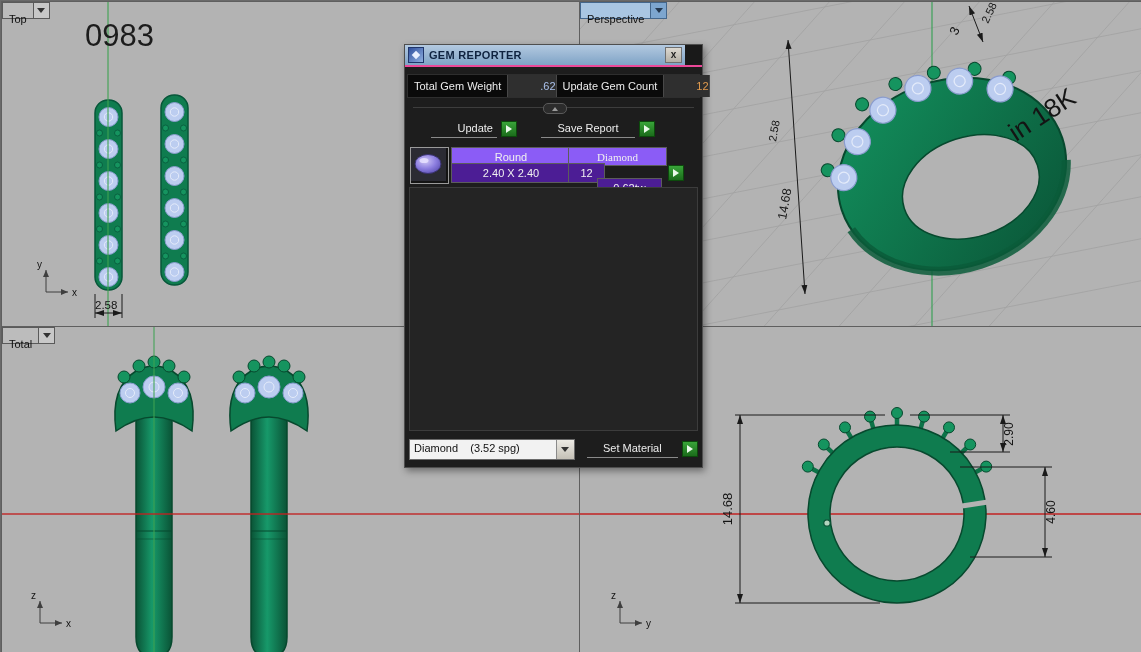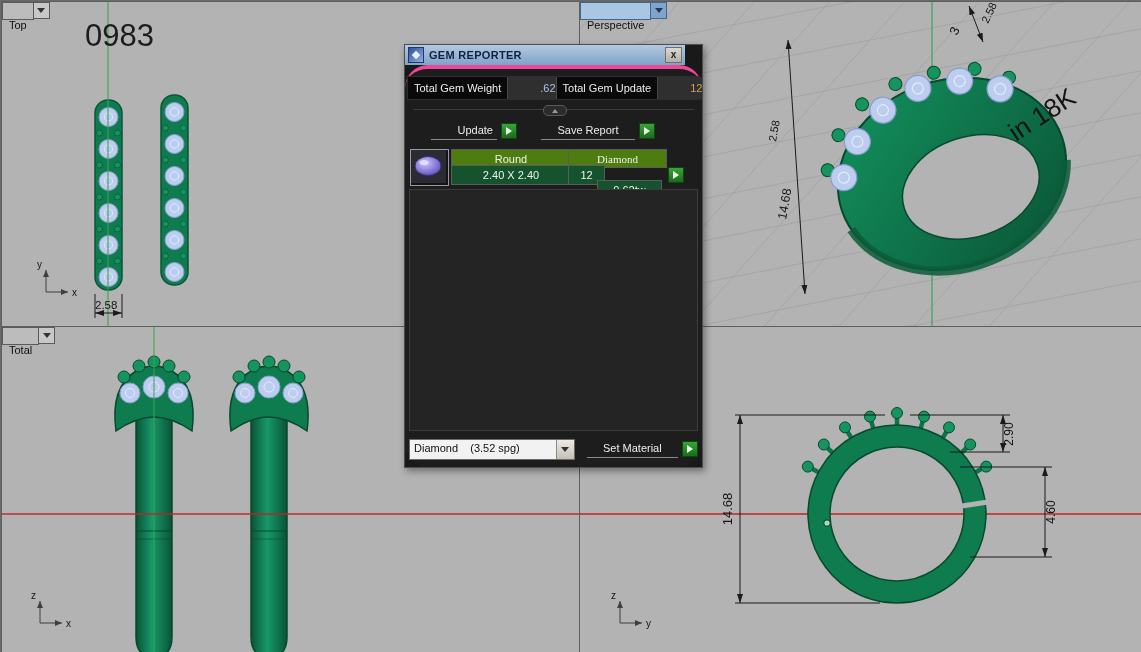--- a/index.html
+++ b/index.html
@@ -8,21 +8,21 @@
   .viewport{position:absolute;background:#b3b3b3;border:1px solid #5f5f5f;overflow:hidden;}
   #vp-top   {left:0;   top:0;   width:579px;height:326px;}
   #vp-persp {left:578px;top:0;  width:563px;height:326px;}
   #vp-front {left:0;   top:325px;width:579px;height:327px;}
   #vp-right {left:578px;top:325px;width:563px;height:327px;}
   .vp-svg{position:absolute;left:0;top:0;}
   svg text{font-family:"Liberation Sans",sans-serif;fill:#141414;}
 
   
   .chip{position:absolute;display:flex;align-items:stretch;height:17px;font-size:11px;color:#101010;z-index:4;cursor:default;}
-  .chip .lab{background:#bcbcbc;border:1px solid #5a5a5a;padding:16px 6px 0;}
+  .chip .lab{background:#bcbcbc;border:1px solid #5a5a5a;padding:10px 6px 0;}
   .chip .arr{width:15px;background:#c8c8c8;border:1px solid #5a5a5a;border-left:none;display:flex;align-items:center;justify-content:center;}
   .chip.persp .lab{background:#a9c6e2;border-color:#44678c;}
   .chip.persp .arr{background:#7da6cf;border-color:#44678c;}
   .tri-down{width:0;height:0;border-left:4px solid transparent;border-right:4px solid transparent;border-top:5px solid #24384f;}
   .chip:not(.persp) .tri-down{border-top-color:#333;}
 
   .anno{position:absolute;color:#1c1c1c;white-space:pre;z-index:2;}
   #sku{left:83px;top:16px;font-size:31px;}
   #wline{left:83px;top:57px;font-size:23px;}
 
@@ -31,21 +31,21 @@
               background:#191919;border:1px solid #4e4e4e;box-shadow:2px 3px 7px rgba(0,0,0,.4);}
   .titlebar{position:absolute;left:0;top:0;right:17px;height:20px;
             background:linear-gradient(#b3c9e0,#7fa3c6);display:flex;align-items:center;padding:0 3px;}
   .title-icon{width:14px;height:14px;margin-right:5px;background:linear-gradient(135deg,#2f4f9e,#8fb0e0);
               border:1px solid #20366b;position:relative;flex:0 0 auto;}
   .title-icon::after{content:"";position:absolute;left:3.5px;top:3.5px;width:6px;height:6px;background:#eaf0ff;transform:rotate(45deg);}
   .title-text{font-size:11px;font-weight:bold;color:#0f2340;letter-spacing:.3px;}
   .close-btn{margin-left:auto;width:15px;height:14px;background:linear-gradient(#dcd8d0,#b4b0a6);
              border:1px solid #6f6f6f;font-size:10px;font-weight:bold;color:#222;display:flex;
              align-items:center;justify-content:center;cursor:pointer;line-height:1;}
-  .dlg-body{position:absolute;left:0;top:20px;right:0;bottom:0;background:#1d1d1d;border-top:4px solid #ec4899;border-radius:23px;}
+  .dlg-body{position:absolute;left:0;top:20px;right:0;bottom:0;background:#1d1d1d;border-top:2px solid #ec4899;}
 
   .stats{position:absolute;left:2px;right:2px;top:7px;height:22px;background:#0a0a0a;
          display:flex;align-items:stretch;border:1px solid #2e2e2e;}
   .stats .lbl{color:#ececec;font-size:11px;display:flex;align-items:center;padding:0 6px;white-space:nowrap;}
   .stats .val{width:34px;background:#2f2f2f;border-left:1px solid #484848;border-right:1px solid #484848;
               color:#a9c0ea;font-size:11px;display:flex;align-items:center;justify-content:center;padding-left:32px;}
   .stats .val.count{color:#e09a4e;}
 
   .rollup{position:absolute;left:8px;right:8px;top:40px;height:0;border-top:1px solid #3d3d3d;}
   .knob{position:absolute;left:50%;top:-5px;width:22px;height:9px;margin-left:-11px;background:#2c2c2c;
@@ -56,23 +56,23 @@
   .flatbtn{color:#ececec;font-size:11px;text-align:center;border-bottom:1px solid #8a8a8a;
            padding:2px 4px 3px;cursor:pointer;white-space:nowrap;}
   #btn-update{margin-left:26px;width:58px;text-align:right;}
   #btn-save{margin-left:24px;width:86px;}
   .gobtn{width:14px;height:14px;margin-left:4px;background:linear-gradient(#39a439,#1b6c1b);
          border:1px solid #0c4a0c;display:flex;align-items:center;justify-content:center;cursor:pointer;flex:0 0 auto;}
   .tri-right{width:0;height:0;border-top:4px solid transparent;border-bottom:4px solid transparent;border-left:6px solid #eafaea;}
 
   .gemtable{position:absolute;left:5px;top:80px;height:36px;right:5px;}
   .thumb{position:absolute;left:0;top:0;width:37px;height:35px;background:#141414;border:1px solid #9a9a9a;cursor:pointer;}
-  .cell{position:absolute;background:#4d7c0f;border:1px solid #5c5c5c;color:#f0f0f0;font-size:11px;
+  .cell{position:absolute;background:#8b5cf6;border:1px solid #5c5c5c;color:#f0f0f0;font-size:11px;
         display:flex;align-items:center;justify-content:center;}
-  .cell.vrow{background:#14532d;}
+  .cell.vrow{background:#4c1d95;}
   #c-shape{left:41px;top:0;width:118px;height:17px;}
   #c-mat  {left:158px;top:0;width:97px;height:17px;font-family:Liberation Serif, serif;}
   #c-size {left:41px;top:16px;width:118px;height:18px;}
   #c-count{left:158px;top:16px;width:35px;height:18px;}
   #c-carat{left:187px;top:16px;width:63px;height:18px;margin-top:15px;}
   .gobtn.rowgo{position:absolute;left:258px;top:18px;margin:0;}
 
   .listarea{position:absolute;left:4px;right:4px;top:120px;bottom:36px;background:#242424;border:1px solid #3c3c3c;}
 
   .bottomrow{position:absolute;left:4px;right:4px;bottom:8px;height:20px;display:flex;align-items:center;}
@@ -386,21 +386,21 @@
     <div class="titlebar">
       <span class="title-icon"></span>
       <span class="title-text">GEM REPORTER</span>
       <span class="close-btn">x</span>
     </div>
     <div class="dlg-body">
 
       <div class="stats">
         <span class="lbl">Total Gem Weight</span>
         <span class="val">.62</span>
-        <span class="lbl">Total Gem Update</span>
+        <span class="lbl">Update Gem Count</span>
         <span class="val count">12</span>
       </div>
 
       <div class="rollup">
         <span class="knob">
             <span class="tri-up"></span>
           </span>
       </div>
 
       <div class="btnrow">

